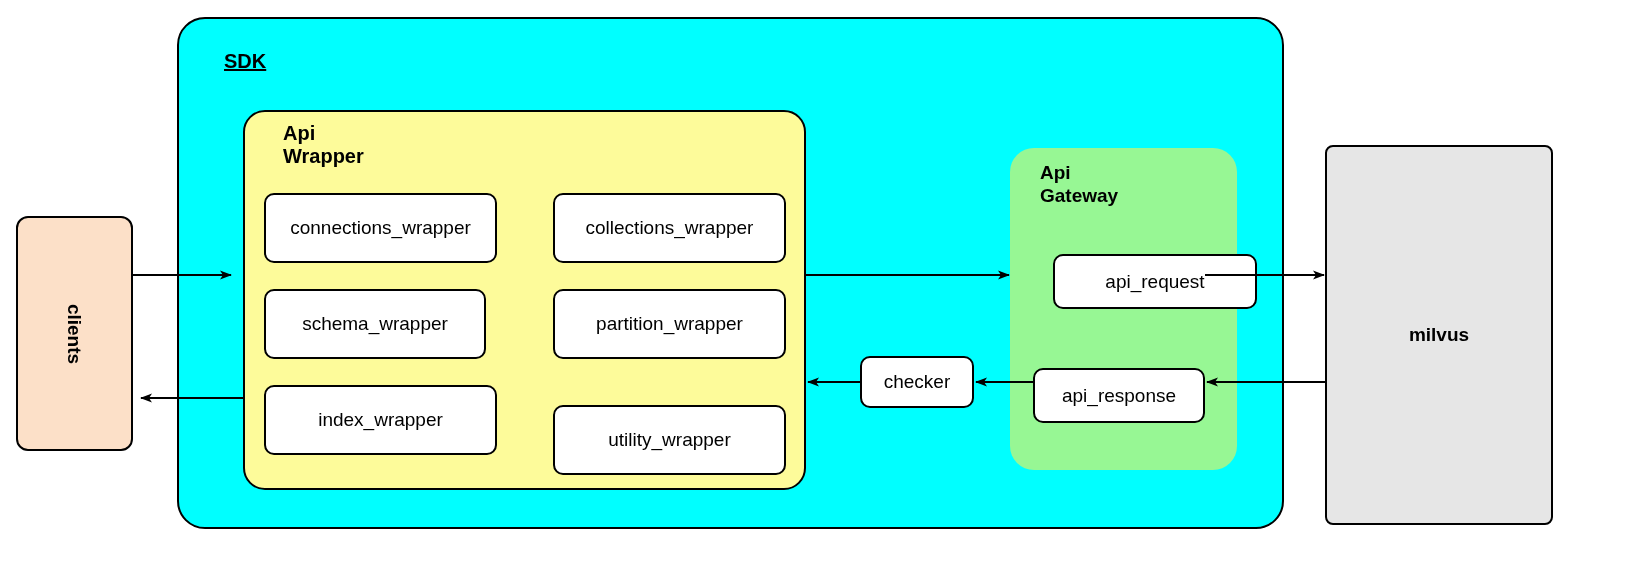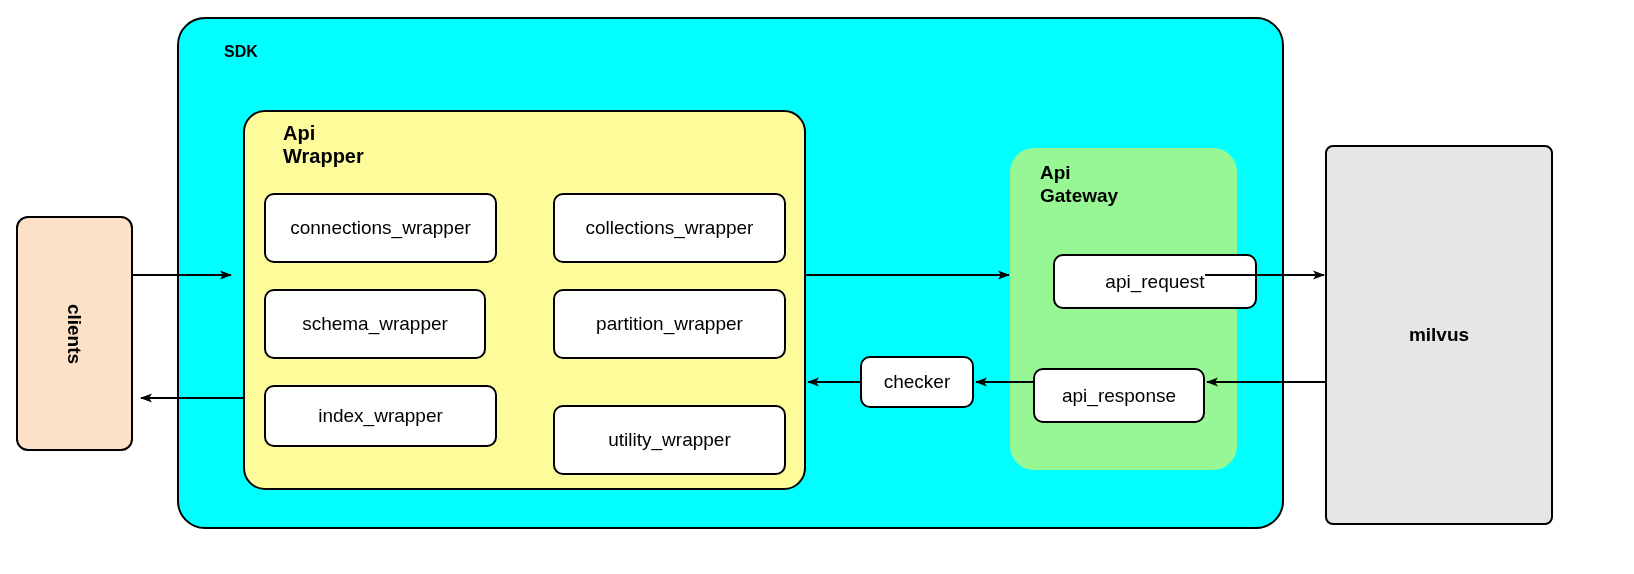--- a/index.html
+++ b/index.html
@@ -35,26 +35,27 @@
     width: 1107px;
     height: 512px;
     background: #00ffff;
     border-radius: 28px;
     align-items: flex-start;
     justify-content: flex-start;
   }
   #sdk-label {
     position: absolute;
     left: 45px;
-    top: 24px;
-    font-size: 16px;
+    top: 31px;
+    font-size: 20px;
     font-weight: bold;
     line-height: 1.15;
     white-space: pre-line;
     text-align: left;
+    text-decoration: underline;
   }
 
   
   #api-wrapper-container {
     left: 243px;
     top: 110px;
     width: 563px;
     height: 380px;
     background: #fdfb9a;
     border-radius: 22px;
@@ -97,21 +98,21 @@
     border-radius: 10px;
     font-size: 19px;
     font-weight: normal;
   }
 
   
   #box-connections_wrapper { left: 264px; top: 193px; width: 233px; height: 70px; }
   #box-collections_wrapper { left: 553px; top: 193px; width: 233px; height: 70px; }
   #box-schema_wrapper      { left: 264px; top: 289px; width: 222px; height: 70px; }
   #box-partition_wrapper   { left: 553px; top: 289px; width: 233px; height: 70px; }
-  #box-index_wrapper       { left: 264px; top: 385px; width: 233px; height: 62px; }
+  #box-index_wrapper       { left: 264px; top: 385px; width: 233px; height: 70px; }
   #box-utility_wrapper     { left: 553px; top: 385px; width: 233px; height: 70px; margin-top: 20px; }
 
   
   #box-checker { left: 860px; top: 356px; width: 114px; height: 52px; text-align: right; }
 
   
   #box-api_request  { left: 1033px; top: 254px; width: 204px; height: 55px; margin-left: 20px; }
   #box-api_response { left: 1033px; top: 356px; width: 172px; height: 55px; margin-top: 12px; }
 
   

